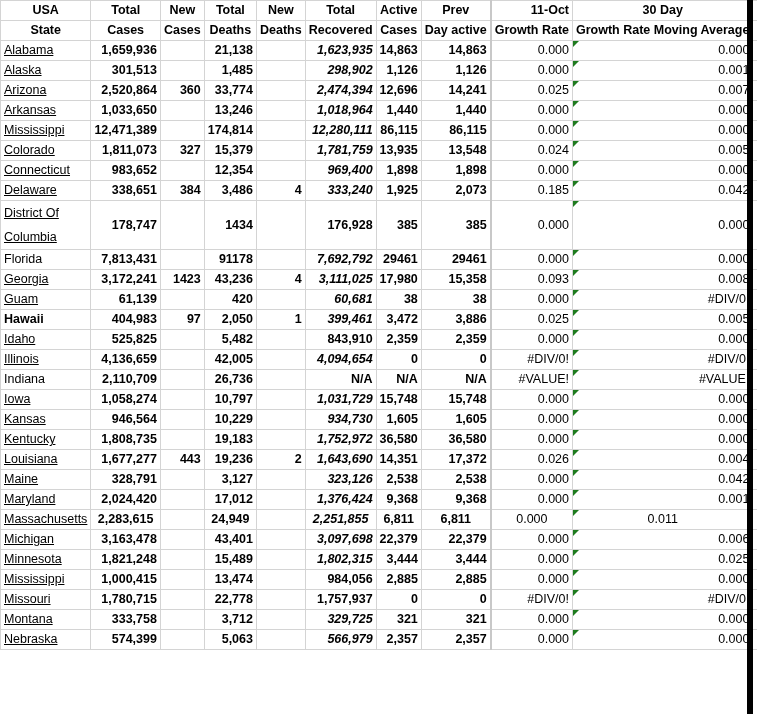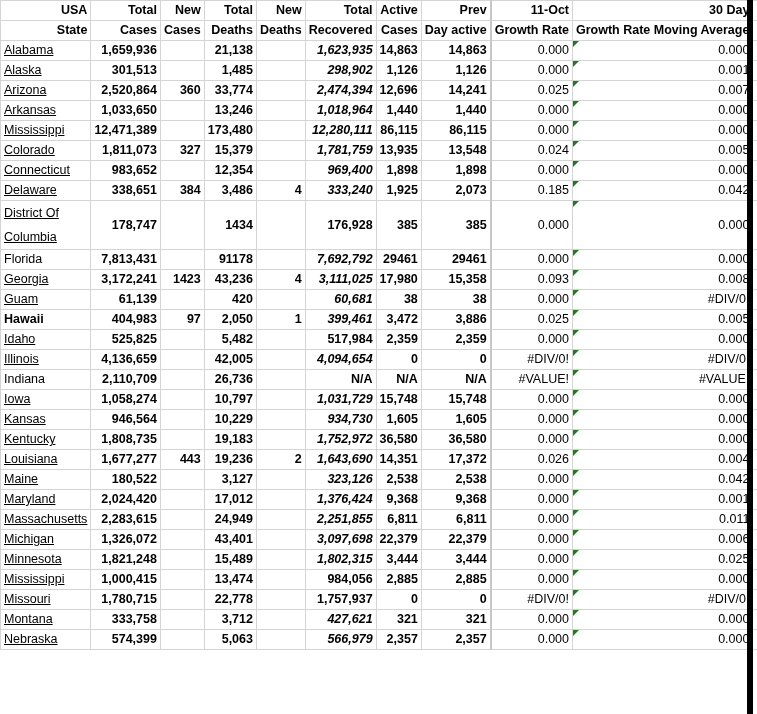--- a/index.html
+++ b/index.html
@@ -1,32 +1,32 @@
 <!DOCTYPE html>
 <html><head>
 <meta charset="utf-8">
 <style>
   html, body { margin:0; padding:0; background:#ffffff; }
   body { width:757px; height:714px; overflow:hidden; position:relative;
          font-family:"Liberation Sans", "DejaVu Sans", sans-serif; font-size:12.5px; color:#000; }
   table.sheet { border-collapse:collapse; table-layout:fixed; position:absolute; left:0; top:0; }
   table.sheet td { border:1px solid #d4d4d4; padding:0 3px; white-space:nowrap; overflow:hidden;
                    height:19px; line-height:19px; position:relative; }
-  .hdr td { font-weight:bold; text-align:right; }
+  .hdr td { font-weight:bold; text-align:center; }
   .hdr1 td { height:17px; line-height:17px; }
   .hdr2 td { height:79px; line-height:20px; white-space:normal; }
   .b { font-weight:bold; }
   .i { font-style:italic; }
   .r { text-align:right; }
   .state { text-align:left; text-decoration:underline; }
   .state.plain { text-decoration:none; }
   .state.bold { font-weight:bold; text-decoration:none; }
   .tall td { height:39px; }
   .tall td.state { line-height:24px; white-space:normal; vertical-align:top; }
-  .mid td { height:29px; line-height:20px; vertical-align:bottom; }
+  .mid td { height:29px; line-height:20px; vertical-align:bottom;text-align:center; }
   .rate { font-weight:normal; text-align:right; }
   .sep { border-right:2px solid #c8c8c8 !important;margin-left:36px; }
   .tri::before { content:""; position:absolute; left:0; top:0; width:0; height:0;
                  border-top:6px solid #1e7b1e; border-right:6px solid transparent; }
   .blackbar { position:absolute; left:747px; top:0; width:6px; height:714px; background:#000; }
   .c-hdr11 { text-align:right !important; }
 </style>
 </head>
 <body>
 
@@ -120,21 +120,21 @@
         <td class="b r">1,440</td>
         <td class="b r sep">1,440</td>
         <td class="rate">0.000</td>
         <td class="rate tri">0.000</td>
         <td></td>
       </tr>
       <tr>
         <td class="state">Mississippi</td>
         <td class="b r">12,471,389</td>
         <td class="b r"></td>
-        <td class="b r">173,480</td>
+        <td class="b r">174,814</td>
         <td class="b r"></td>
         <td class="b r i">12,280,111</td>
         <td class="b r">86,115</td>
         <td class="b r sep">86,115</td>
         <td class="rate">0.000</td>
         <td class="rate tri">0.000</td>
         <td></td>
       </tr>
       <tr>
         <td class="state">Colorado</td>
@@ -239,21 +239,21 @@
         <td class="rate">0.025</td>
         <td class="rate tri">0.005</td>
         <td></td>
       </tr>
       <tr>
         <td class="state">Idaho</td>
         <td class="b r">525,825</td>
         <td class="b r"></td>
         <td class="b r">5,482</td>
         <td class="b r"></td>
-        <td class="b r">517,984</td>
+        <td class="b r">843,910</td>
         <td class="b r">2,359</td>
         <td class="b r sep">2,359</td>
         <td class="rate">0.000</td>
         <td class="rate tri">0.000</td>
         <td></td>
       </tr>
       <tr>
         <td class="state">Illinois</td>
         <td class="b r">4,136,659</td>
         <td class="b r"></td>
@@ -326,21 +326,21 @@
         <td class="b r">2</td>
         <td class="b r i">1,643,690</td>
         <td class="b r">14,351</td>
         <td class="b r sep">17,372</td>
         <td class="rate">0.026</td>
         <td class="rate tri">0.004</td>
         <td></td>
       </tr>
       <tr>
         <td class="state">Maine</td>
-        <td class="b r">180,522</td>
+        <td class="b r">328,791</td>
         <td class="b r"></td>
         <td class="b r">3,127</td>
         <td class="b r"></td>
         <td class="b r i">323,126</td>
         <td class="b r">2,538</td>
         <td class="b r sep">2,538</td>
         <td class="rate">0.000</td>
         <td class="rate tri">0.042</td>
         <td></td>
       </tr>
@@ -365,21 +365,21 @@
         <td class="b r"></td>
         <td class="b r i">2,251,855</td>
         <td class="b r">6,811</td>
         <td class="b r sep">6,811</td>
         <td class="rate">0.000</td>
         <td class="rate tri">0.011</td>
         <td></td>
       </tr>
       <tr>
         <td class="state">Michigan</td>
-        <td class="b r">1,326,072</td>
+        <td class="b r">3,163,478</td>
         <td class="b r"></td>
         <td class="b r">43,401</td>
         <td class="b r"></td>
         <td class="b r i">3,097,698</td>
         <td class="b r">22,379</td>
         <td class="b r sep">22,379</td>
         <td class="rate">0.000</td>
         <td class="rate tri">0.006</td>
         <td></td>
       </tr>
@@ -421,21 +421,21 @@
         <td class="rate">#DIV/0!</td>
         <td class="rate tri">#DIV/0!</td>
         <td></td>
       </tr>
       <tr>
         <td class="state">Montana</td>
         <td class="b r">333,758</td>
         <td class="b r"></td>
         <td class="b r">3,712</td>
         <td class="b r"></td>
-        <td class="b r i">427,621</td>
+        <td class="b r i">329,725</td>
         <td class="b r">321</td>
         <td class="b r sep">321</td>
         <td class="rate">0.000</td>
         <td class="rate tri">0.000</td>
         <td></td>
       </tr>
       <tr>
         <td class="state">Nebraska</td>
         <td class="b r">574,399</td>
         <td class="b r"></td>

